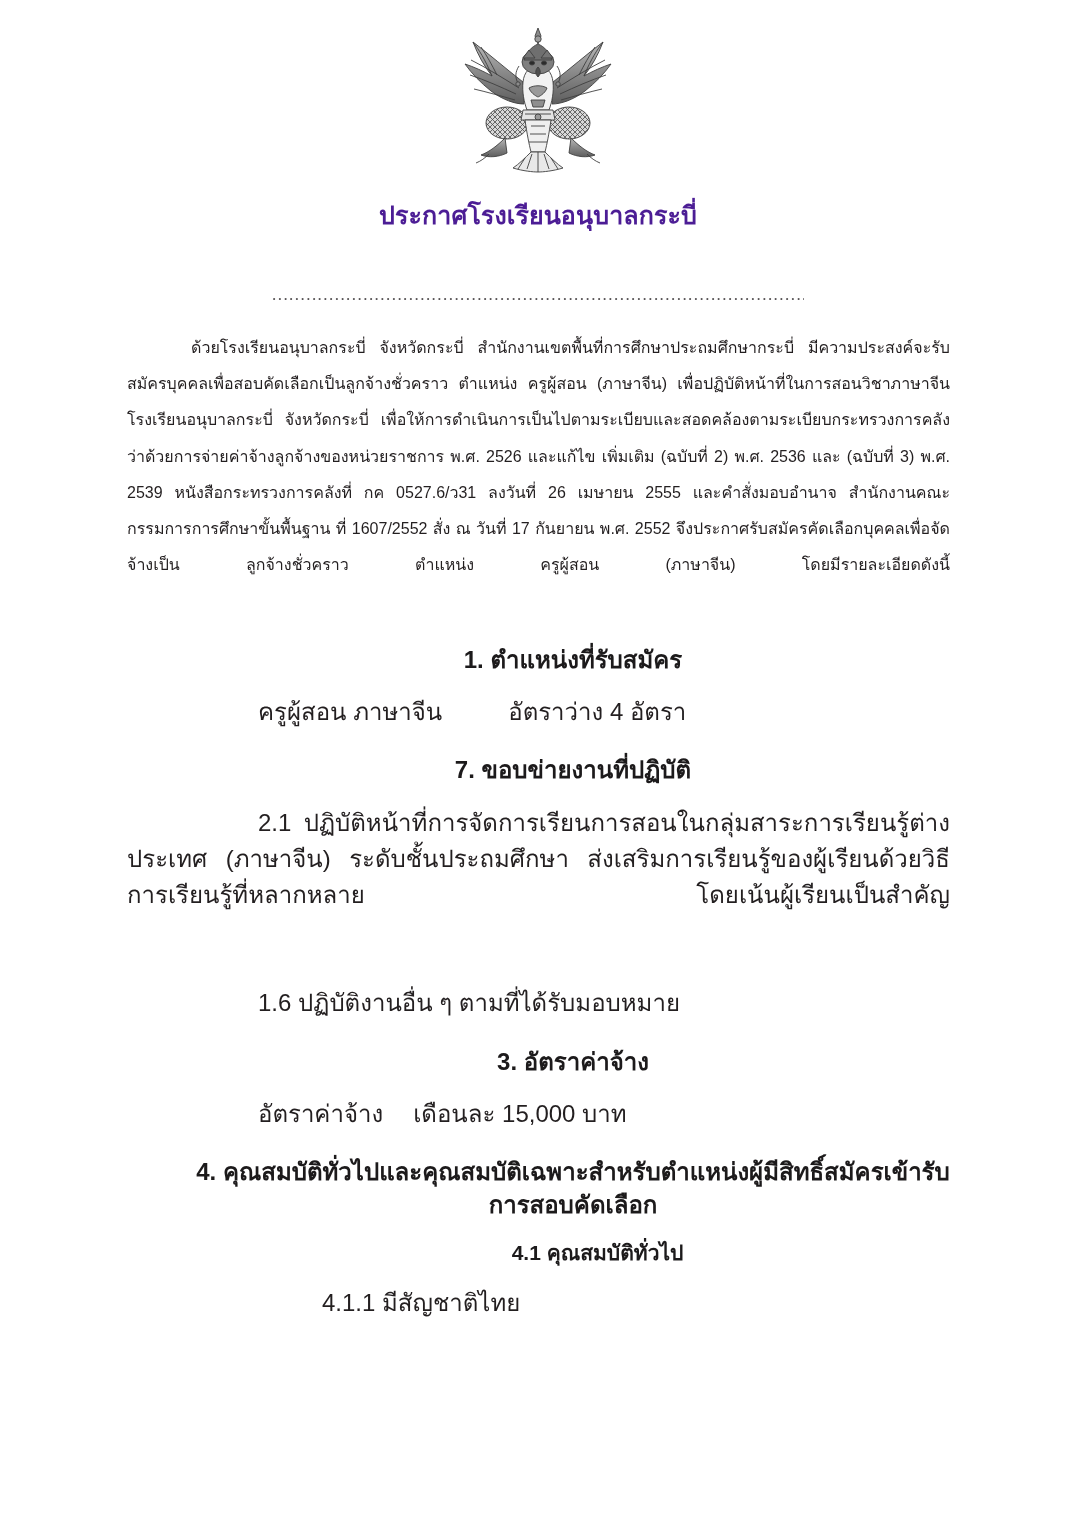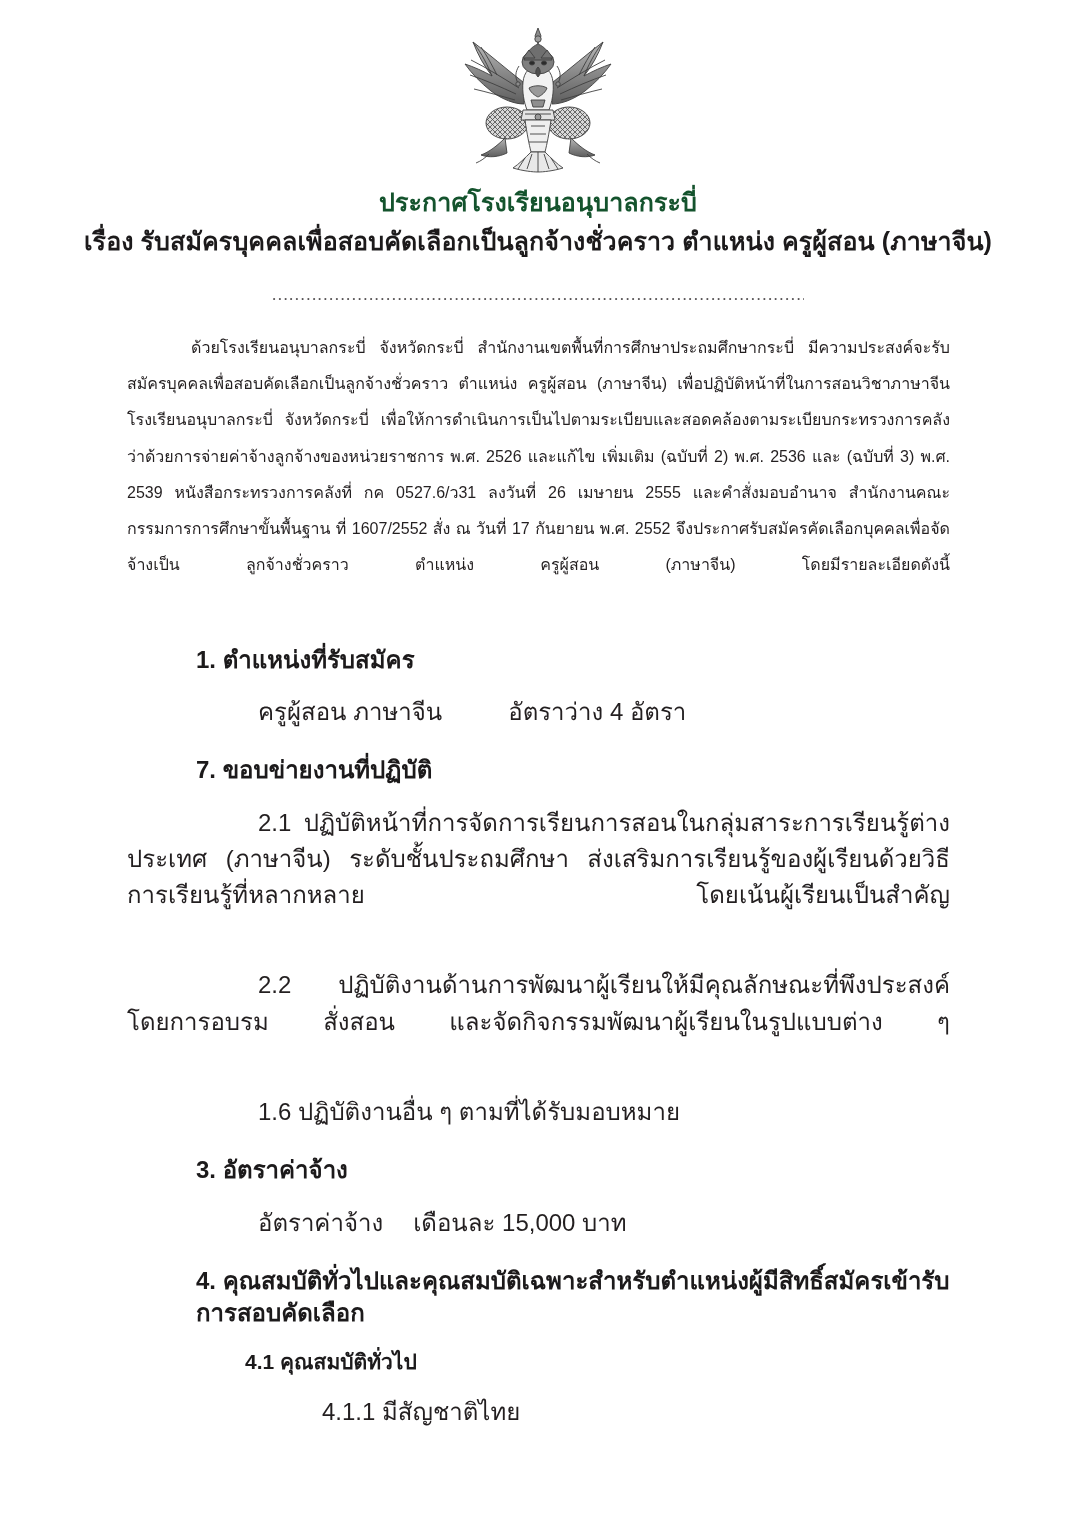--- a/index.html
+++ b/index.html
@@ -43,22 +43,22 @@
     top: 186px;
     left: 0;
     width: 100%;
     text-align: center;
   }
   .doc-title {
     font-size: 25px;
     font-weight: bold;
     letter-spacing: 0.1px;
     line-height: 1.28;
-    margin: 0;
-    color: #14532d;
+    margin: 13px;
+    color: #4c1d95;
   }
   .doc-subtitle {
     font-size: 25px;
     font-weight: bold;
     letter-spacing: 0.1px;
     line-height: 1.28;
     margin: 7px 0 0 0;
     color: #1c1a1b;
   }
 
@@ -111,20 +111,21 @@
     display: inline-block;
     width: 100%;
   }
 
   .sec-head {
     font-size: 24px;
     font-weight: bold;
     line-height: 1.35;
     margin-left: 69px;
     color: #1c1a1b;
+    text-align: center;
   }
 
   .sec-head.lvl2 {
     margin-left: 118px;
     font-size: 21px;
   }
 
   .plain {
     font-size: 24px;
     line-height: 36.2px;
@@ -232,21 +233,20 @@
                  C98 150 108 149 118 146 C112 142 106 136 100 130 Z" fill="#e8e8e8"></path>
         <path d="M93 130 L93 150" fill="none"></path>
         <path d="M87 132 L82 147 M99 132 L104 147" fill="none"></path>
         <path d="M80 136 L73 147 M106 136 L113 147" fill="none"></path>
       </g>
     </svg>
   </div>
 
   <div class="title-block">
     <div class="doc-title">ประกาศโรงเรียนอนุบาลกระบี่</div>
-    <div class="doc-subtitle">เรื่อง รับสมัครบุคคลเพื่อสอบคัดเลือกเป็นลูกจ้างชั่วคราว ตำแหน่ง ครูผู้สอน  (ภาษาจีน)</div>
   </div>
 
   <div class="divider-wrap">
     <div class="divider">.............................................................................................................</div>
   </div>
 
   <div class="body">
 
     <p class="intro">ด้วยโรงเรียนอนุบาลกระบี่ จังหวัดกระบี่ สำนักงานเขตพื้นที่การศึกษาประถมศึกษากระบี่  มีความประสงค์จะรับสมัครบุคคลเพื่อสอบคัดเลือกเป็นลูกจ้างชั่วคราว ตำแหน่ง ครูผู้สอน  (ภาษาจีน) เพื่อปฏิบัติหน้าที่ในการสอนวิชาภาษาจีน โรงเรียนอนุบาลกระบี่  จังหวัดกระบี่ เพื่อให้การดำเนินการเป็นไปตามระเบียบและสอดคล้องตามระเบียบกระทรวงการคลัง ว่าด้วยการจ่ายค่าจ้างลูกจ้างของหน่วยราชการ พ.ศ. 2526 และแก้ไข เพิ่มเติม (ฉบับที่ 2) พ.ศ. 2536 และ (ฉบับที่ 3) พ.ศ. 2539 หนังสือกระทรวงการคลังที่ กค 0527.6/ว31 ลงวันที่ 26 เมษายน 2555 และคำสั่งมอบอำนาจ สำนักงานคณะกรรมการการศึกษาขั้นพื้นฐาน ที่ 1607/2552 สั่ง ณ วันที่ 17  กันยายน พ.ศ. 2552 จึงประกาศรับสมัครคัดเลือกบุคคลเพื่อจัดจ้างเป็น ลูกจ้างชั่วคราว  ตำแหน่ง ครูผู้สอน (ภาษาจีน) โดยมีรายละเอียดดังนี้</p>
 
@@ -257,21 +257,20 @@
     <div class="plain indent-a">
       <span>ครูผู้สอน  ภาษาจีน</span><span class="wide-gap"></span><span>อัตราว่าง 4 อัตรา</span>
     </div>
 
     <div class="gap-l"></div>
 
     <div class="sec-head">7. ขอบข่ายงานที่ปฏิบัติ</div>
     <div class="gap-m"></div>
     <div class="para-indent">2.1 ปฏิบัติหน้าที่การจัดการเรียนการสอนในกลุ่มสาระการเรียนรู้ต่างประเทศ   (ภาษาจีน) ระดับชั้นประถมศึกษา ส่งเสริมการเรียนรู้ของผู้เรียนด้วยวิธีการเรียนรู้ที่หลากหลาย โดยเน้นผู้เรียนเป็นสำคัญ</div>
     <div class="gap-m"></div>
-    <div class="para-indent">2.2 ปฏิบัติงานด้านการพัฒนาผู้เรียนให้มีคุณลักษณะที่พึงประสงค์ โดยการอบรม สั่งสอน และจัดกิจกรรมพัฒนาผู้เรียนในรูปแบบต่าง ๆ</div>
     <div class="gap-m"></div>
     <div class="plain indent-a">1.6 ปฏิบัติงานอื่น ๆ ตามที่ได้รับมอบหมาย</div>
 
     <div class="gap-l"></div>
 
     <div class="sec-head">3. อัตราค่าจ้าง</div>
     <div class="gap-m"></div>
     <div class="plain indent-a">
       <span>อัตราค่าจ้าง</span><span class="mid-gap"></span><span>เดือนละ  15,000  บาท</span>
     </div>

